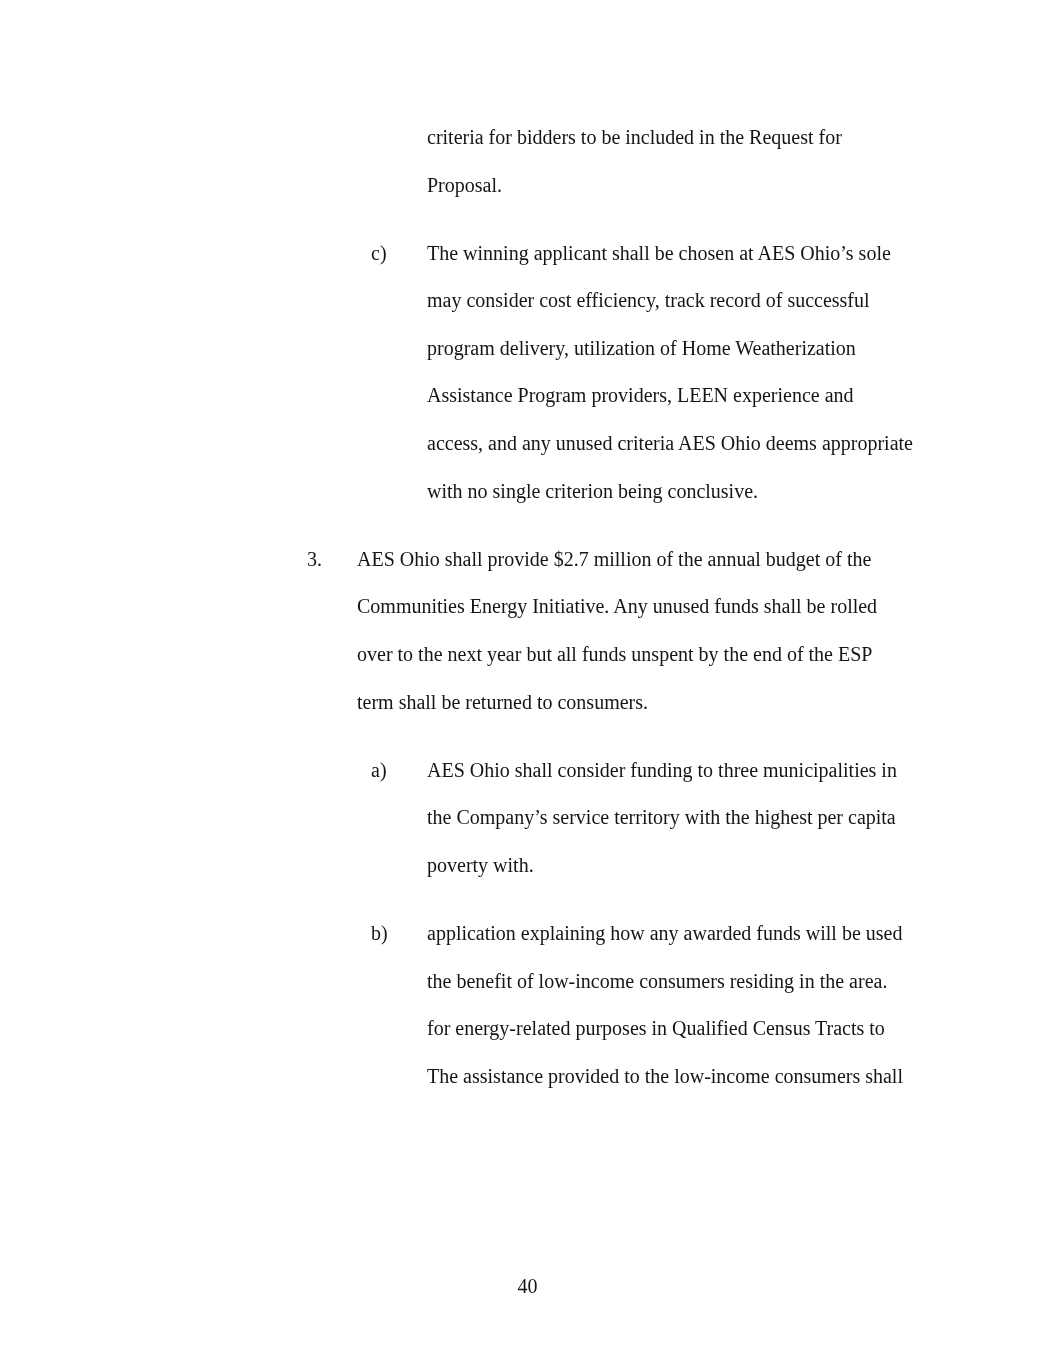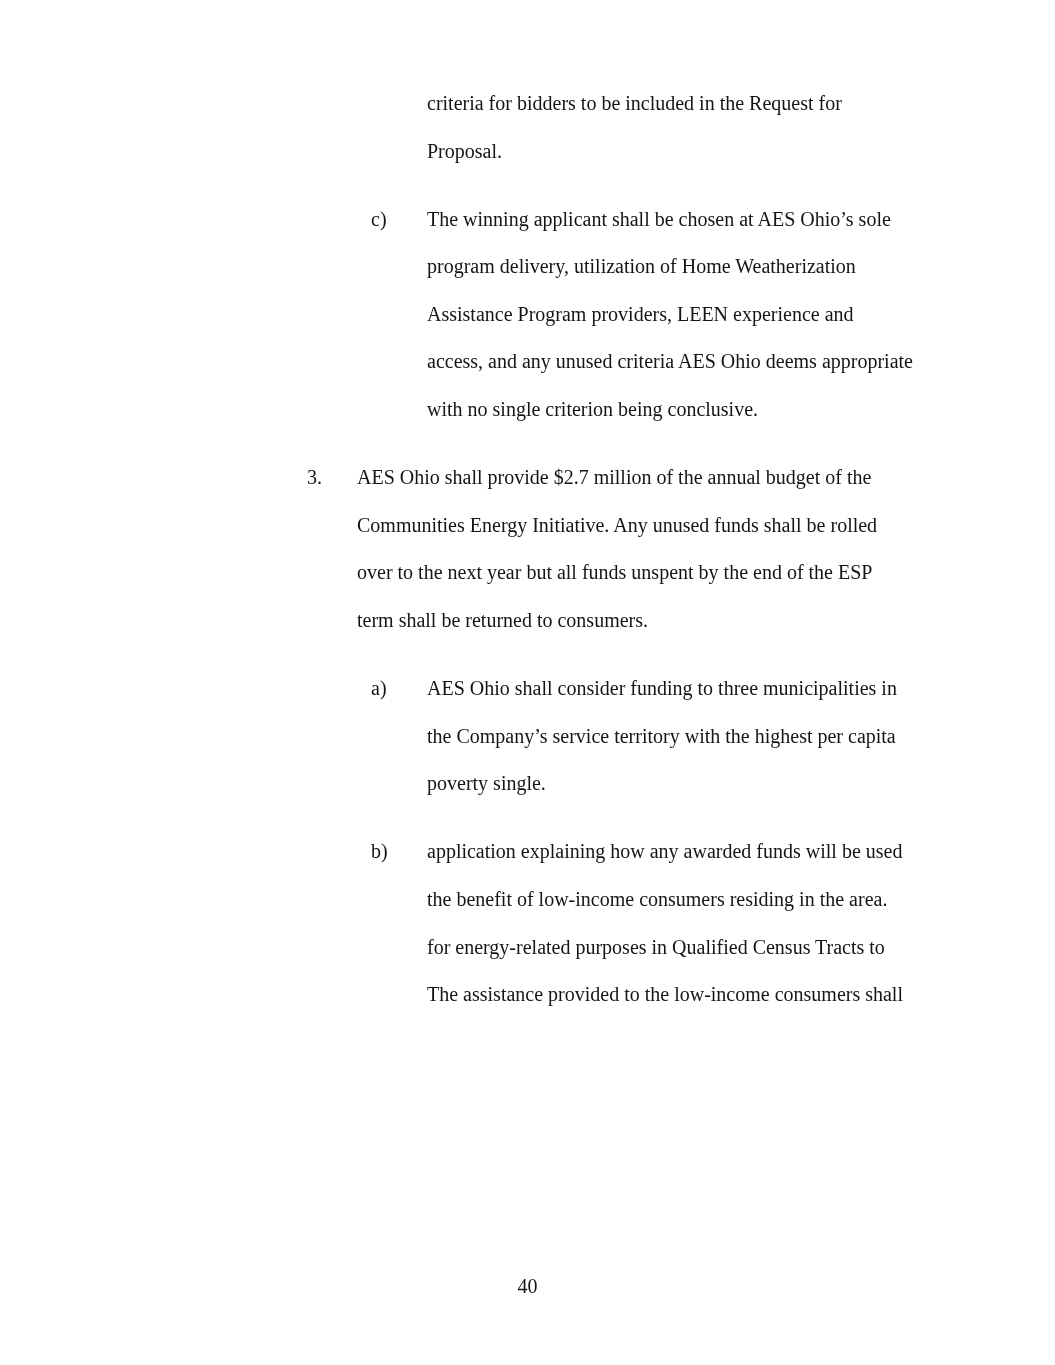--- a/index.html
+++ b/index.html
@@ -10,21 +10,21 @@
   .page {
     position: relative;
     width: 1055px;
     height: 1365px;
     background: #ffffff;
     font-family: "Liberation Serif", "DejaVu Serif", serif;
     font-size: 20px;
     color: #151515;
     overflow: hidden;
     box-sizing: border-box;
-    padding-top: 80px;
+    padding-top: 114px;
   }
   .block {
     position: relative;
     margin: 0 0 20.5px 0;
   }
   .block.indent-sub  { padding-left: 427px; }
   .block.indent-main { padding-left: 357px; }
   .marker {
     position: absolute;
     top: 0;
@@ -52,39 +52,40 @@
 <div class="page">
 
   <div class="block indent-sub">
     <div class="line">criteria for bidders to be included in the Request for</div>
     <div class="line">Proposal.</div>
   </div>
 
   <div class="block indent-sub">
     <span class="marker">c)</span>
     <div class="line">The winning applicant shall be chosen at AES Ohio’s sole</div>
+    <div class="line">may consider cost efficiency, track record of successful</div>
     <div class="line">program delivery, utilization of Home Weatherization</div>
     <div class="line">Assistance Program providers, LEEN experience and</div>
     <div class="line">access, and any unused criteria AES Ohio deems appropriate</div>
     <div class="line">with no single criterion being conclusive.</div>
   </div>
 
   <div class="block indent-main">
     <span class="marker">3.</span>
     <div class="line">AES Ohio shall provide $2.7 million of the annual budget of the</div>
     <div class="line">Communities Energy Initiative. Any unused funds shall be rolled</div>
     <div class="line">over to the next year but all funds unspent by the end of the ESP</div>
     <div class="line">term shall be returned to consumers.</div>
   </div>
 
   <div class="block indent-sub">
     <span class="marker">a)</span>
     <div class="line">AES Ohio shall consider funding to three municipalities in</div>
     <div class="line">the Company’s service territory with the highest per capita</div>
-    <div class="line">poverty single.</div>
+    <div class="line">poverty with.</div>
   </div>
 
   <div class="block indent-sub">
     <span class="marker">b)</span>
     <div class="line">application explaining how any awarded funds will be used</div>
     <div class="line">the benefit of low-income consumers residing in the area.</div>
     <div class="line">for energy-related purposes in Qualified Census Tracts to</div>
     <div class="line">The assistance provided to the low-income consumers shall</div>
   </div>
 

